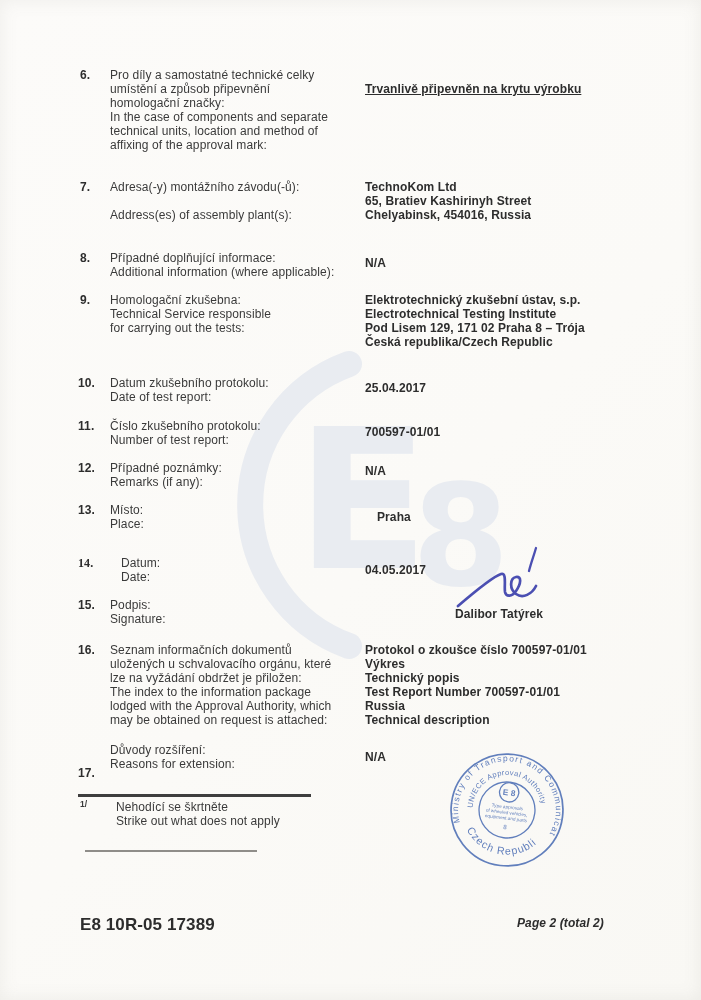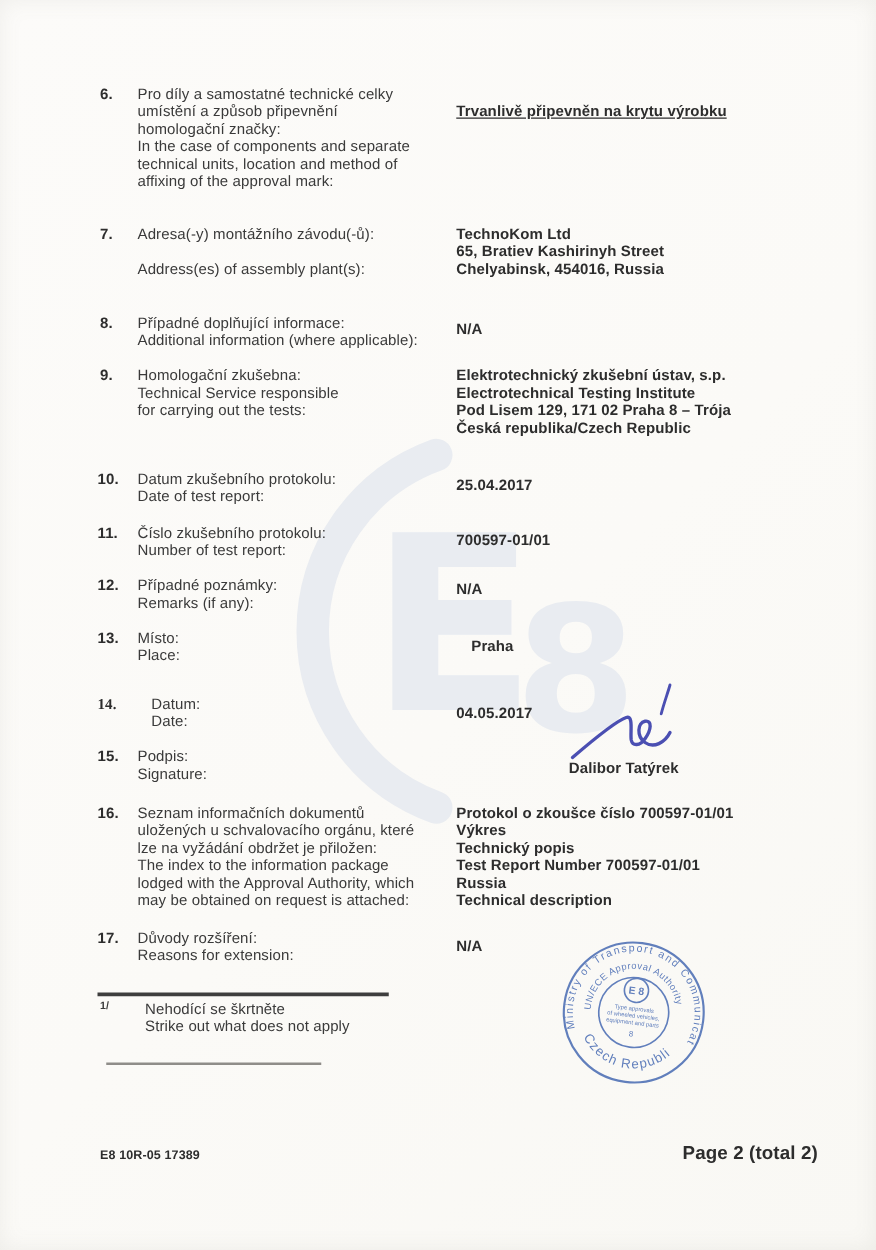--- a/index.html
+++ b/index.html
@@ -128,21 +128,21 @@
   </div>
   <div class="blk bold" style="left:365px; top:643px;">
     <div>Protokol o zkoušce číslo 700597-01/01</div>
     <div>Výkres</div>
     <div>Technický popis</div>
     <div>Test Report Number 700597-01/01</div>
     <div>Russia</div>
     <div>Technical description</div>
   </div>
 
-  <div class="blk num" style="left:78px; top:743px;">17.</div>
+  <div class="blk num" style="left:78px; top:766px;">17.</div>
   <div class="blk" style="left:110px; top:743px;">
     <div>Důvody rozšíření:</div>
     <div>Reasons for extension:</div>
   </div>
   <div class="blk bold" style="left:365px; top:750px;">N/A</div>
 
   <svg class="stamp" viewBox="0 0 120 120">
     <defs>
       <path id="arcOuter" d="M 15.5 78 A 48 48 0 1 1 104.5 78"></path>
       <path id="arcInner" d="M 26.3 64.1 A 34 34 0 1 1 93.7 64.1"></path>
@@ -168,16 +168,16 @@
   </svg>
 
   <div class="rule1"></div>
   <div class="blk fn-marker" style="left:80px; top:797px;">1/</div>
   <div class="blk" style="left:116px; top:800px;">
     <div>Nehodící se škrtněte</div>
     <div>Strike out what does not apply</div>
   </div>
   <div class="rule2"></div>
 
-  <div class="blk bold" style="left:80px; top:918px; font-size:10px;">E8 10R-05 17389</div>
-  <div class="blk bold" style="left:546px; top:916px; font-size:15px;">Page 2 (total 2)</div>
+  <div class="blk bold" style="left:80px; top:918px; font-size:17px;">E8 10R-05 17389</div>
+  <div class="blk bold" style="left:517px; top:916px; font-size:12px;font-style:italic;">Page 2 (total 2)</div>
 
 </div>
 
 </body></html>

